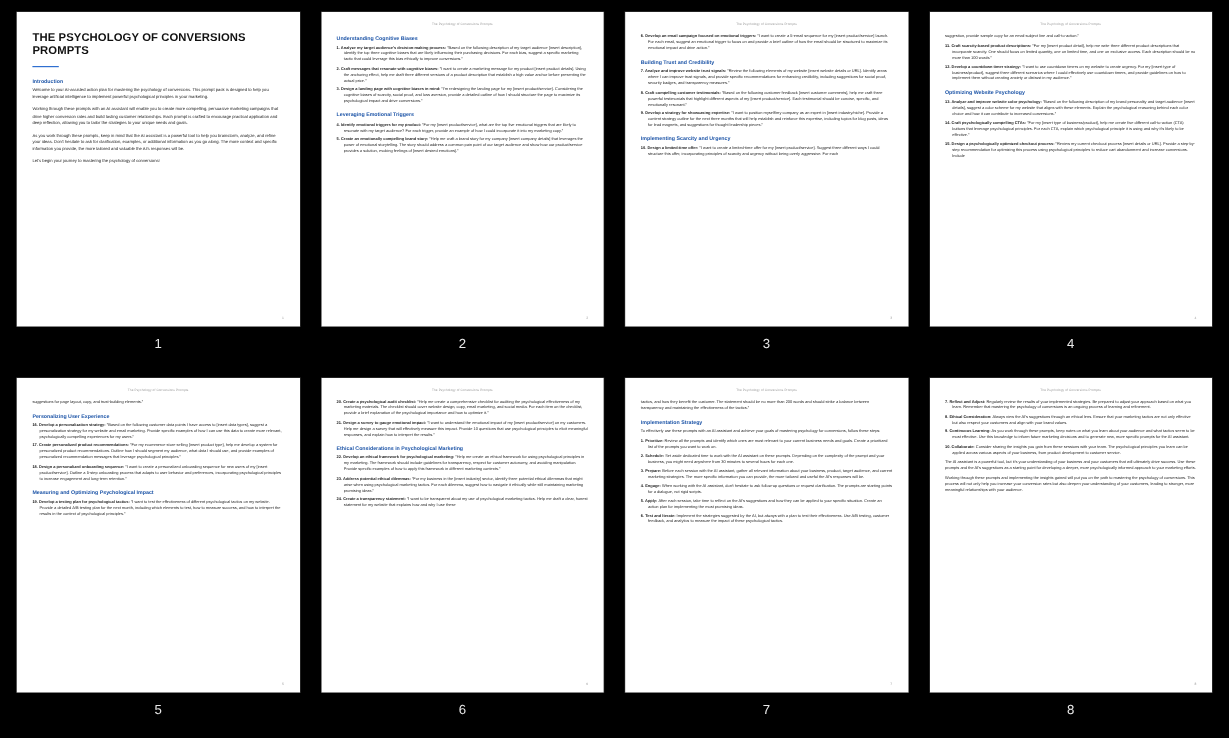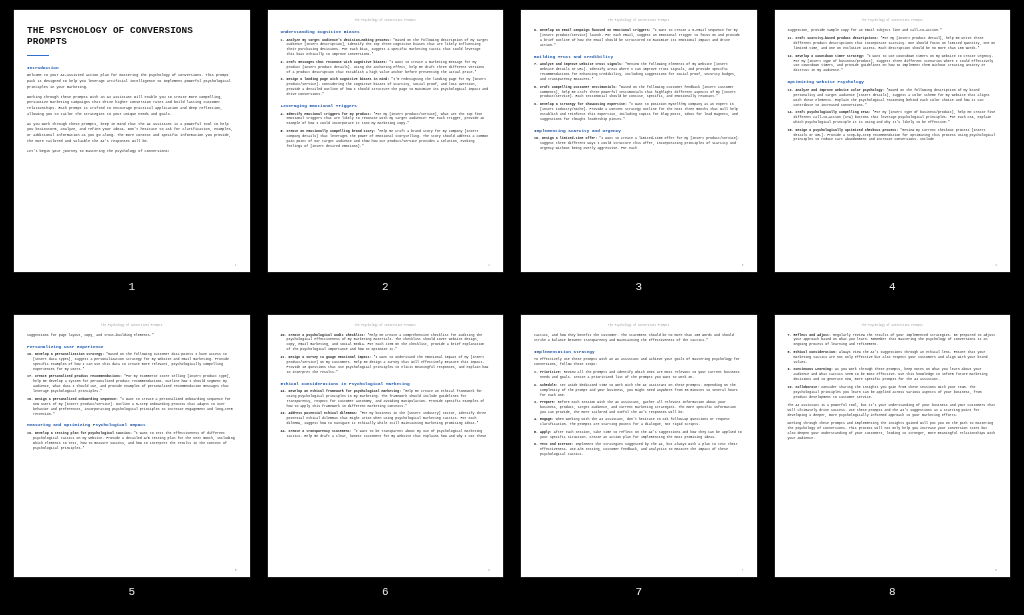--- a/index.html
+++ b/index.html
@@ -7,21 +7,20 @@
     margin: 0; padding: 0;
     width: 1024px; height: 615px;
     background: #000000;
     font-family: "Liberation Sans", sans-serif;
     overflow: hidden;
   }
   #app {
     position: relative;
     width: 1024px; height: 615px;
     background: #000000;
-    font-family: Liberation Mono, monospace;
   }
   .grid {
     display: grid;
     grid-template-columns: repeat(4, 1fr);
     grid-template-rows: repeat(2, 1fr);
     column-gap: 18px;
     row-gap: 10px;
     padding: 10px 14px 6px 14px;
     height: 615px;
   }

